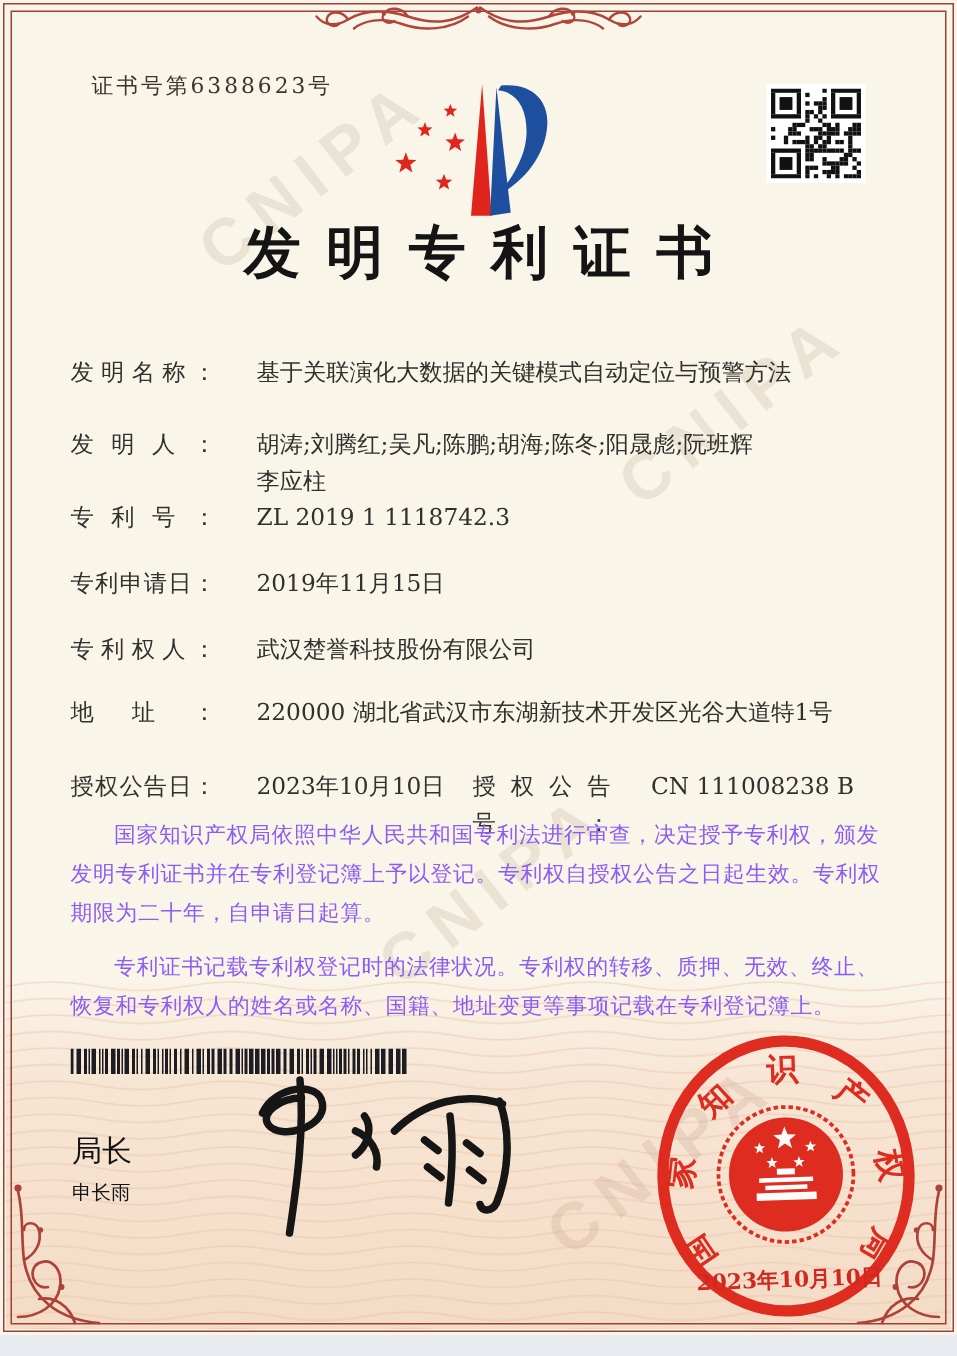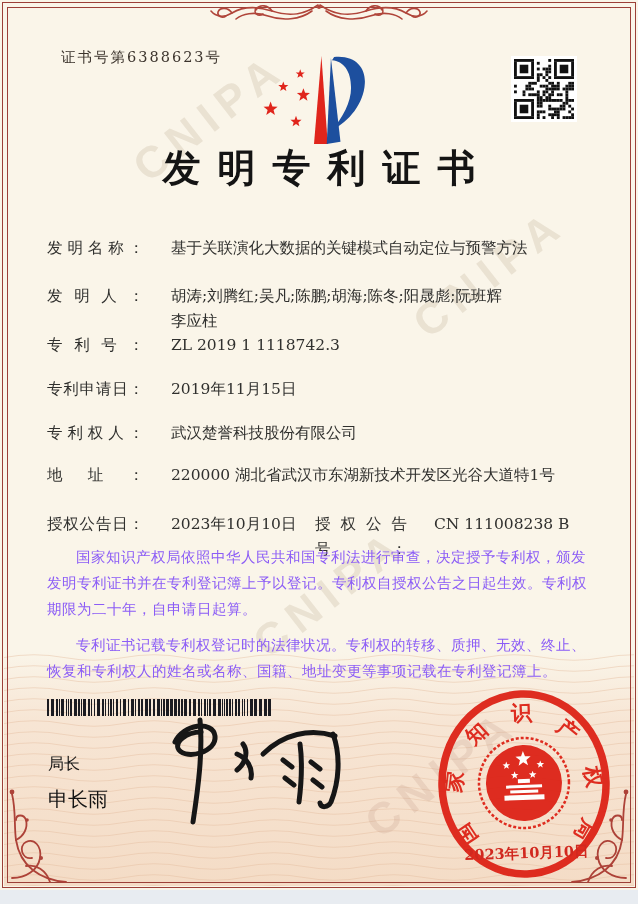--- a/index.html
+++ b/index.html
@@ -27,23 +27,23 @@
   .fval{display:inline-block;margin-left:27px;vertical-align:top;max-width:430px;}
   .fval .ln{display:block;}
   .grant-pair2{position:absolute;left:268px;top:0;}
   .grant-pair2 .flabel{width:92px;}
   
   .legal{position:absolute;left:47px;top:544px;width:550px;font-size:14.5px;color:#8b5cf6;line-height:26px;}
   .legal p{margin:0 0 10px 0;text-indent:2em;letter-spacing:.5px;}
   
   .barcode{position:absolute;left:47px;top:699px;width:225px;height:17px;}
   .director-title{position:absolute;left:48px;top:754px;font-family:Liberation Serif, serif;
-      font-size:16px;color:#141414;}
+      font-size:20px;color:#141414;}
   .director-name{position:absolute;left:48px;top:786px;font-family:Liberation Mono, monospace;
-      font-size:20px;color:#141414;}
+      font-size:13px;color:#141414;}
   .signature{position:absolute;left:155px;top:714px;width:190px;height:115px;}
   .seal{position:absolute;left:430px;top:686px;width:188px;height:196px;opacity:.95;transform:rotate(-2deg);}
   
   .top-ornament{position:absolute;left:50%;top:1px;transform:translateX(-50%);width:222px;height:22px;}
   .corner{position:absolute;bottom:18px;width:64px;height:104px;}
   .corner.bl{left:6px;}
   .corner.br{right:6px;transform:scaleX(-1);}
   
   .wm{position:absolute;font-family:"Liberation Sans",sans-serif;font-weight:bold;font-size:44px;
       letter-spacing:9px;color:rgba(168,148,118,.20);transform:rotate(-38deg);pointer-events:none;}

